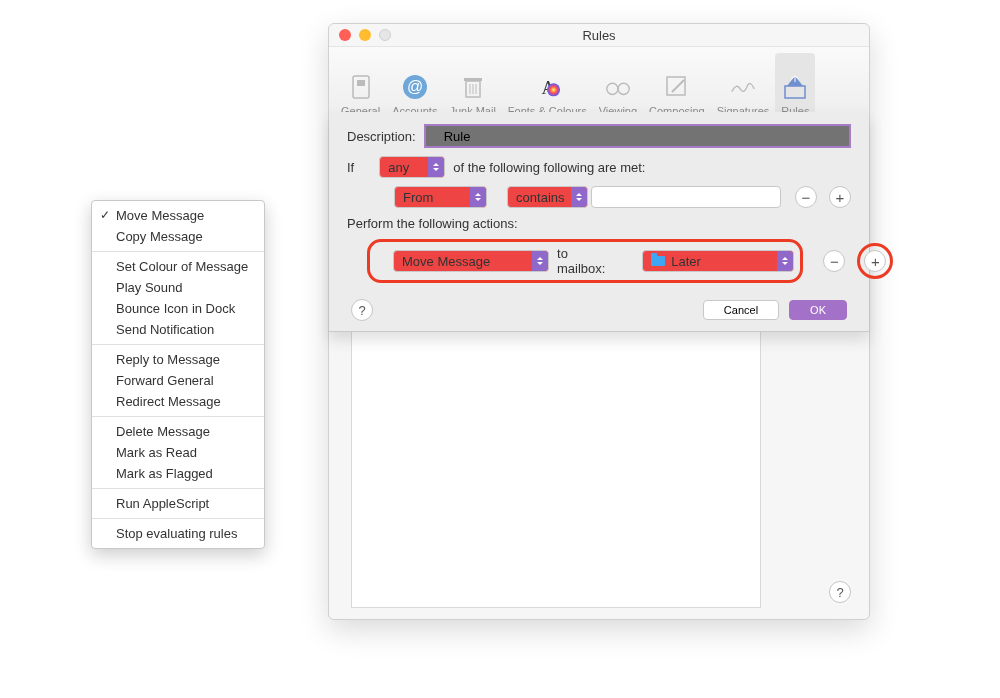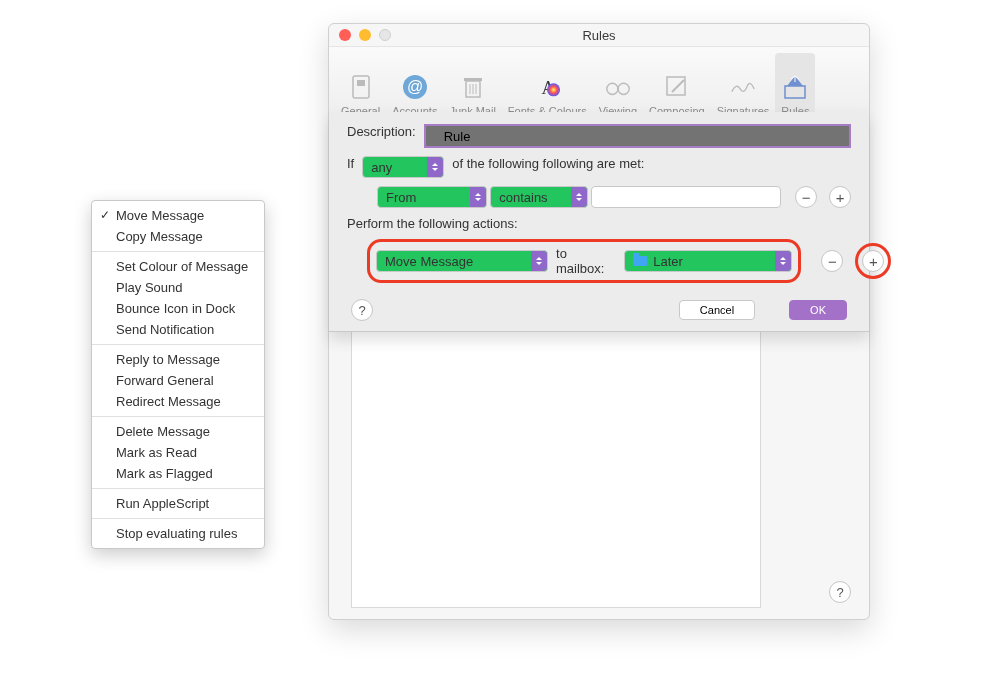--- a/index.html
+++ b/index.html
@@ -100,51 +100,53 @@
     border-bottom: 1px solid #c9c9c9;
     box-shadow: 0 8px 14px rgba(0,0,0,0.12);
     z-index: 5;
     padding-bottom: 10px;
   }
   .sheet-inner {
     padding: 12px 18px 4px 18px;
   }
   .row {
     display: flex;
+    align-items: center;
     margin-bottom: 8px;
   }
   .label {
     color: #333;
     font-size: 13px;
     margin-right: 8px;
   }
   .desc-input {
     flex: 1;
     height: 20px;
     border: 2px solid #a87bc6;
     background: #737373;
     padding: 0 18px;
     font-size: 13px;
     outline: none;
     border-radius: 0;
   }
 
   .popup {
     position: relative;
-    background: #22c55e;
+    background: #ef4444;
     border: 1px solid #c8c8c8;
     border-radius: 4px;
     height: 20px;
     display: flex;
     align-items: center;
     padding-left: 8px;
-    padding-right: 28px;
+    padding-right: 12px;
     font-size: 13px;
     color: #333;
     cursor: default;
+    margin-left: 17px;
   }
   .popup .arrows {
     position: absolute;
     right: 0;
     top: 0;
     width: 16px;
     height: 100%;
     background: #8f68c9;
     border-top-right-radius: 4px;
     border-bottom-right-radius: 4px;
@@ -252,21 +254,20 @@
     border: 1px solid #c8c8c8;
     background: #fff;
     padding: 0 20px;
     font-size: 11px;
     cursor: pointer;
   }
   .btn.primary {
     background: #a471c9;
     border-color: #a471c9;
     color: #fff;
-    margin-left: 24px;
   }
 
   
   .rules-list {
     position:absolute;
     left: 22px;
     top: 300px;
     width: 408px;
     height: 282px;
     background: #fff;

